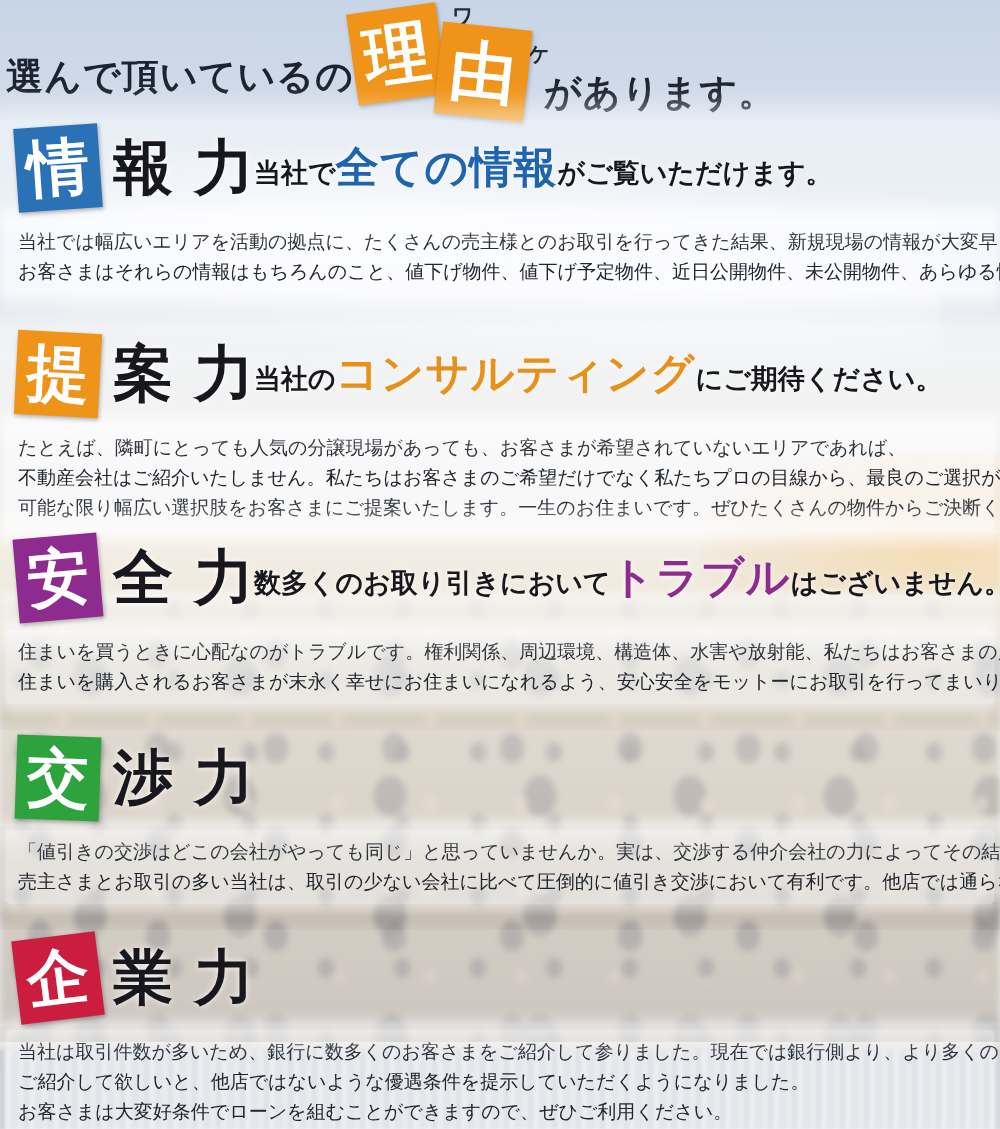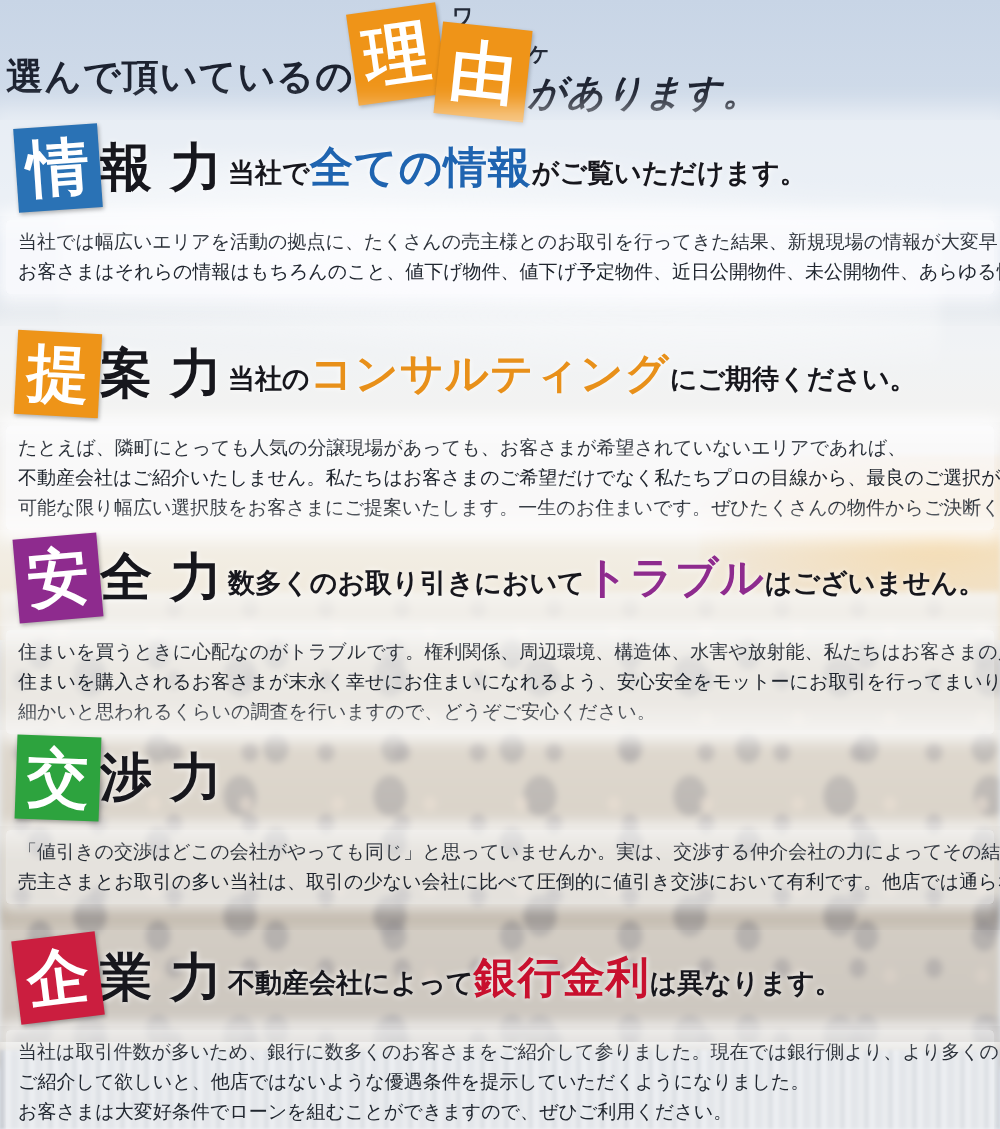--- a/index.html
+++ b/index.html
@@ -28,44 +28,44 @@
   .bg-curtain{position:absolute;left:0;top:1050px;width:1000px;height:79px;
     background:repeating-linear-gradient(90deg,#989ea8 0 5px,#c5c9d0 5px 11px,#a9afb8 11px 18px,#bcc1c8 18px 24px);
     filter:blur(1.5px);}
   .bg-curtain-fade{position:absolute;left:0;top:1042px;width:1000px;height:30px;
     background:linear-gradient(180deg,rgba(210,205,195,.9),rgba(210,205,195,0));}
 
   
   .hdr{position:absolute;left:0;top:0;width:1000px;height:122px;}
   .hdr-prefix,.hdr-suffix{position:absolute;font-size:37px;font-weight:bold;color:#1c2230;letter-spacing:1px;white-space:nowrap;}
   .hdr-prefix{left:6px;top:52px;}
-  .hdr-suffix{left:528px;top:68px;font-style:italic;}
+  .hdr-suffix{left:544px;top:68px;}
   .hsq{position:absolute;width:90px;height:92px;display:flex;align-items:center;justify-content:center;
        box-shadow:1px 2px 4px rgba(0,0,0,.28);}
   .hsq span{color:#fff;font-size:66px;font-weight:bold;line-height:1;}
   .hsq1{left:352px;top:8px;transform:rotate(-8deg);}
   .hsq2{left:438px;top:26px;transform:rotate(6deg);}
   .furi{position:absolute;font-size:21px;font-weight:bold;color:#232a38;}
   .furi1{left:452px;top:2px;}
   .furi2{left:528px;top:40px;}
 
   
   .sec{position:absolute;left:0;width:1000px;}
   .sec0{top:120px;} .sec1{top:326px;} .sec2{top:530px;} .sec3{top:730px;} .sec4{top:930px;}
   .sec-head{position:relative;display:flex;align-items:center;height:96px;padding-left:16px;
     background:rgba(255,255,255,.5);box-shadow:0 0 22px 14px rgba(255,255,255,.5);}
   .ksq{width:84px;height:84px;flex:0 0 auto;display:flex;align-items:center;justify-content:center;
        box-shadow:1px 2px 4px rgba(0,0,0,.3);}
   .ksq span{color:#fff;font-size:62px;font-weight:bold;line-height:1;}
   .sec0 .ksq{transform:rotate(-4deg);} .sec1 .ksq{transform:rotate(3deg);}
   .sec2 .ksq{transform:rotate(-5deg);} .sec3 .ksq{transform:rotate(2deg);}
   .sec4 .ksq{transform:rotate(-7deg);}
-  .title-rest{font-size:52px;font-weight:bold;color:#17171d;margin-left:0;white-space:nowrap;
+  .title-rest{font-size:60px;font-weight:bold;color:#17171d;margin-left:13px;white-space:nowrap;
     text-shadow:0 0 6px rgba(255,255,255,.9);}
-  .lead{margin-left:6px;white-space:nowrap;text-shadow:0 0 6px rgba(255,255,255,.9);}
+  .lead{margin-left:0;white-space:nowrap;text-shadow:0 0 6px rgba(255,255,255,.9);}
   .lead-pre,.lead-post{font-size:27px;font-weight:bold;color:#17171d;}
   .lead-hl{font-size:43px;font-weight:bold;letter-spacing:1px;}
   .sec-para{margin:4px 6px 0 6px;padding:6px 12px 8px 12px;font-size:19px;line-height:30px;
     color:#20262f;background:rgba(252,253,255,.82);border-radius:4px;
     box-shadow:0 0 16px 10px rgba(252,253,255,.82);}
   .sec2 .sec-para,.sec3 .sec-para,.sec4 .sec-para{background:rgba(252,253,255,.7);
     box-shadow:0 0 14px 8px rgba(252,253,255,.7);}
   .sec-para div{white-space:nowrap;}
 </style>
 </head>
@@ -132,21 +132,20 @@
         <span>安</span>
       </span>
       <span class="title-rest">全 力</span>
       <span class="lead">
         <span class="lead-pre">数多くのお取り引きにおいて</span><span class="lead-hl" style="color: rgb(142, 43, 142);">トラブル</span><span class="lead-post">はございません。</span>
       </span>
     </div>
     <div class="sec-para">
       <div>住まいを買うときに心配なのがトラブルです。権利関係、周辺環境、構造体、水害や放射能、私たちはお客さまの見方です。</div>
       <div>住まいを購入されるお客さまが末永く幸せにお住まいになれるよう、安心安全をモットーにお取引を行ってまいります。</div>
-      <div>細かいと思われるくらいの調査を行いますので、どうぞご安心ください。</div>
     </div>
   </div>
 
   <div class="sec sec3">
     <div class="sec-head">
       <span class="ksq" style="background-color: rgb(45, 163, 62);">
         <span>交</span>
       </span>
       <span class="title-rest">渉 力</span>
     </div>
@@ -155,23 +154,20 @@
       <div>売主さまとお取引の多い当社は、取引の少ない会社に比べて圧倒的に値引き交渉において有利です。他店では通らない値引きが</div>
     </div>
   </div>
 
   <div class="sec sec4">
     <div class="sec-head">
       <span class="ksq" style="background-color: rgb(203, 30, 63);">
         <span>企</span>
       </span>
       <span class="title-rest">業 力</span>
-      <span class="lead">
-        <span class="lead-pre">不動産会社によって</span><span class="lead-hl" style="color: rgb(200, 16, 46);">銀行金利</span><span class="lead-post">は異なります。</span>
-      </span>
     </div>
     <div class="sec-para">
       <div>当社は取引件数が多いため、銀行に数多くのお客さまをご紹介して参りました。現在では銀行側より、より多くのお客さまを</div>
       <div>ご紹介して欲しいと、他店ではないような優遇条件を提示していただくようになりました。</div>
       <div>お客さまは大変好条件でローンを組むことができますので、ぜひご利用ください。</div>
     </div>
   </div>
 
 </div>
 

